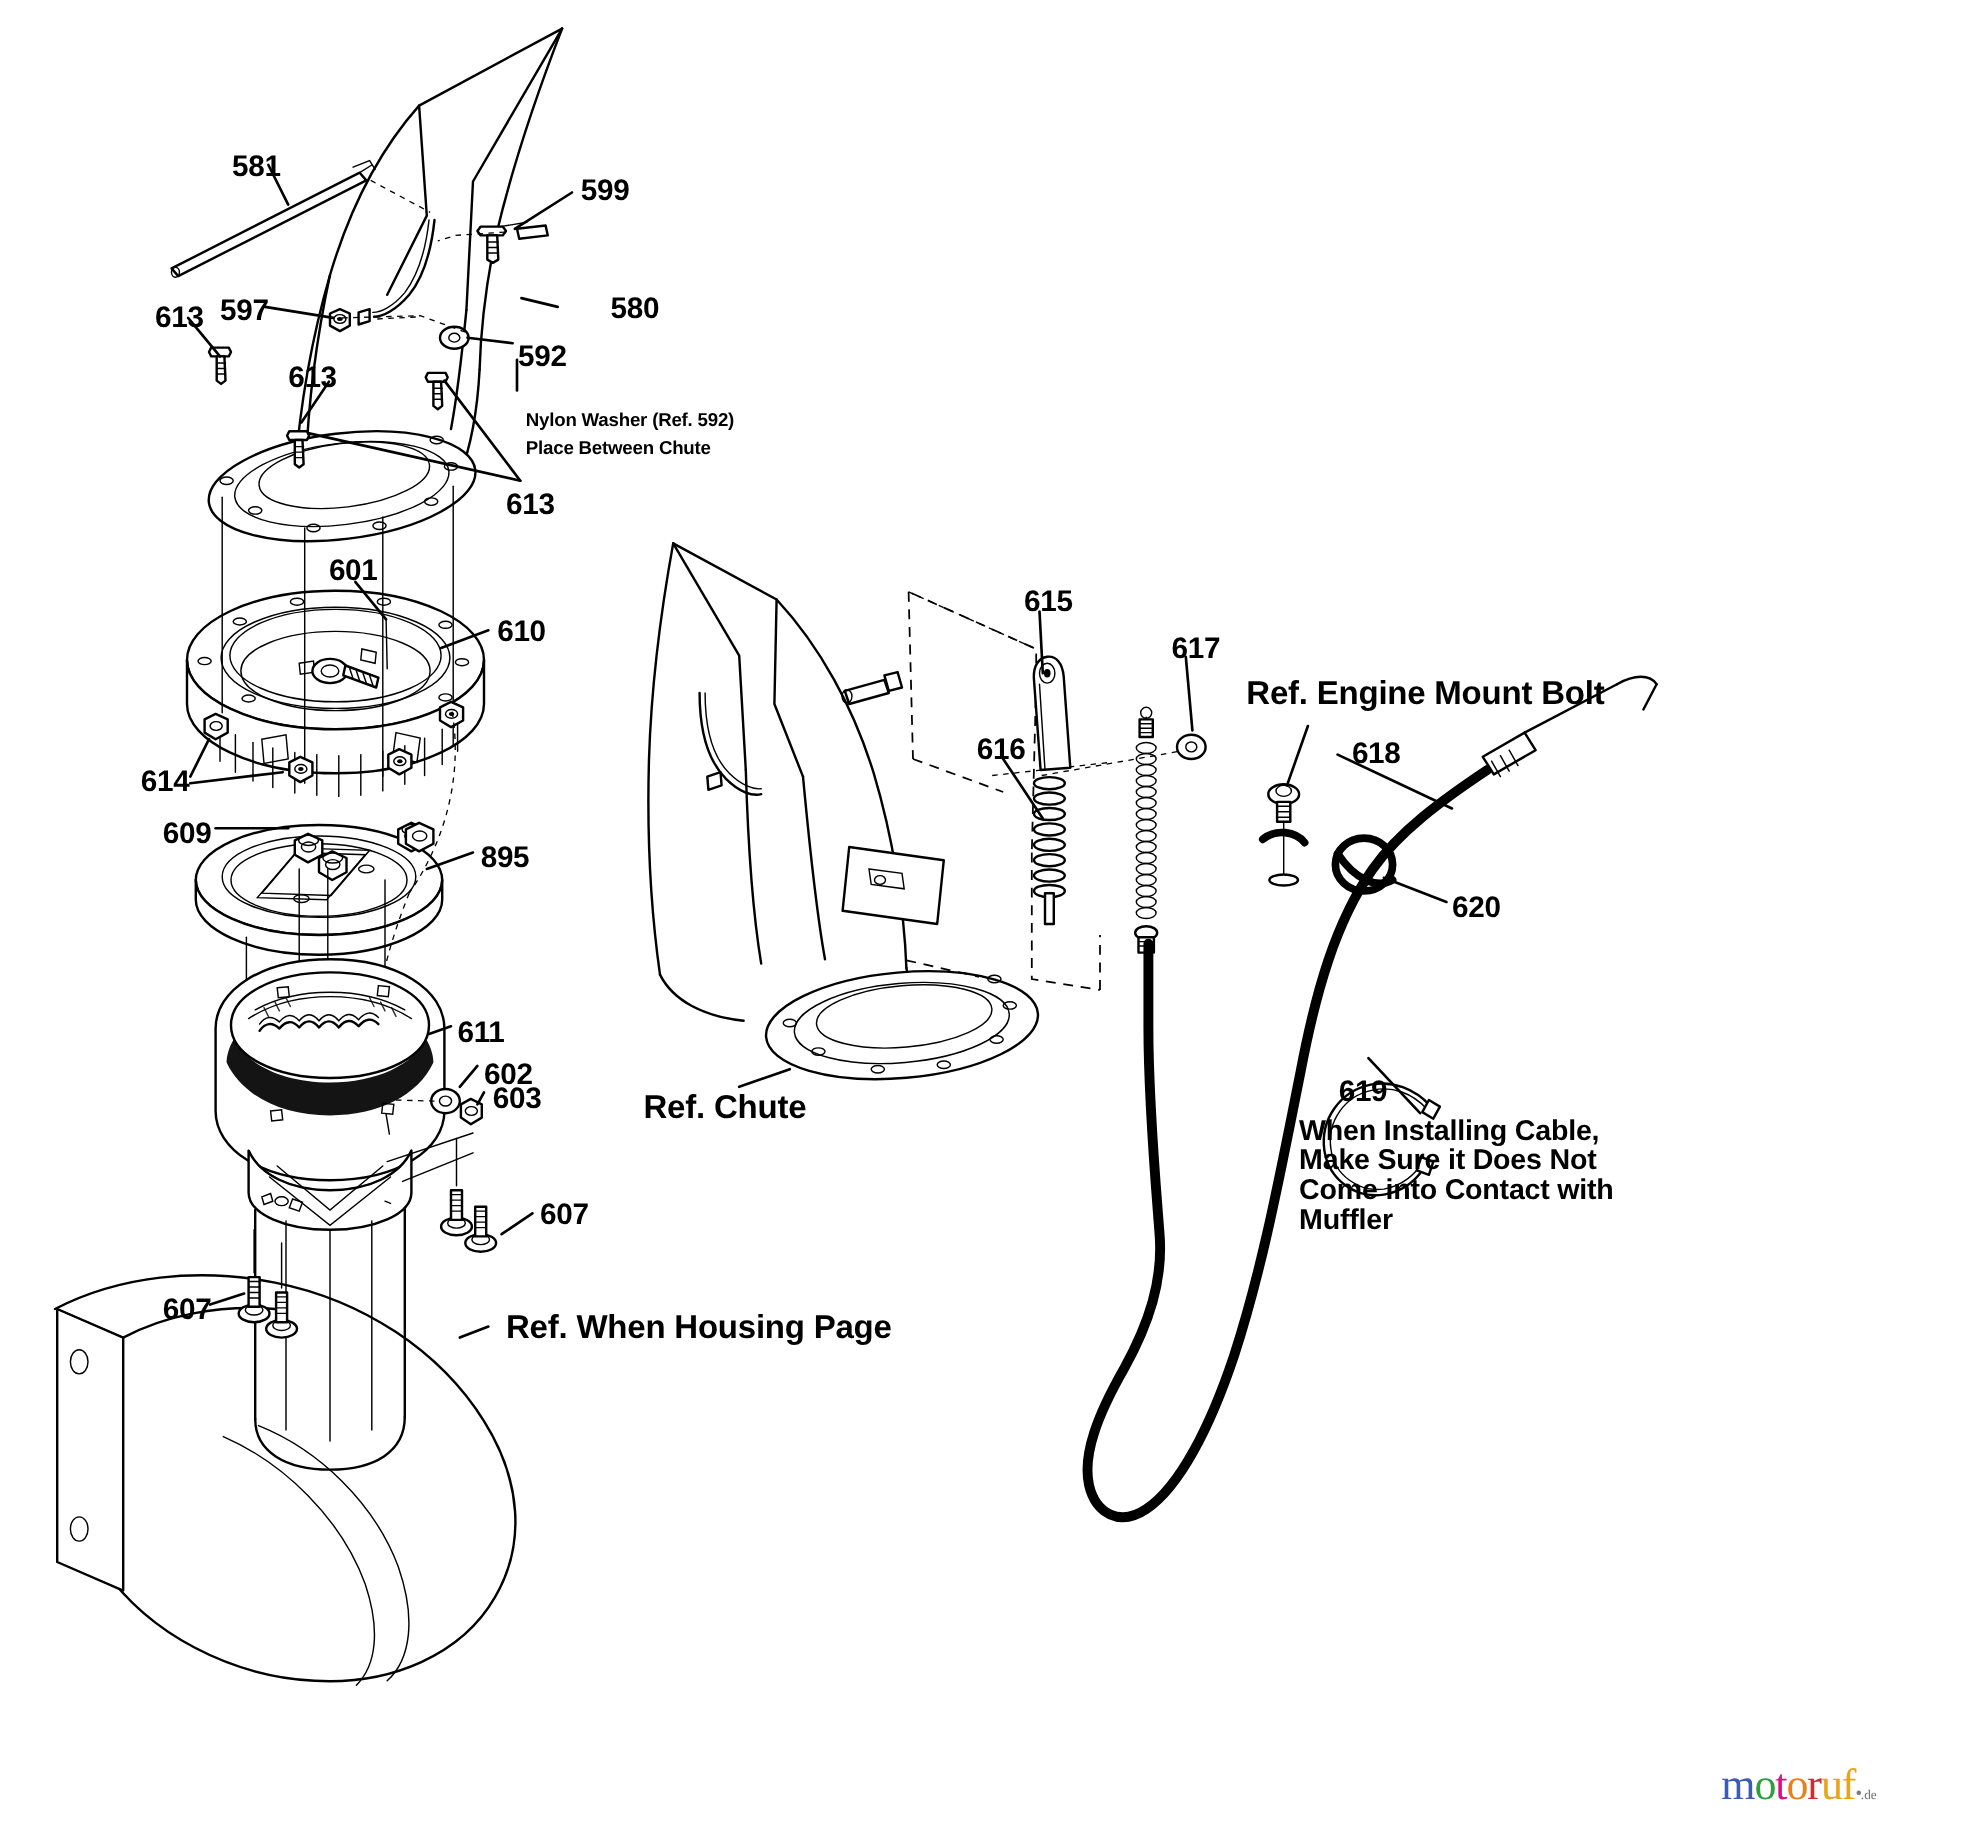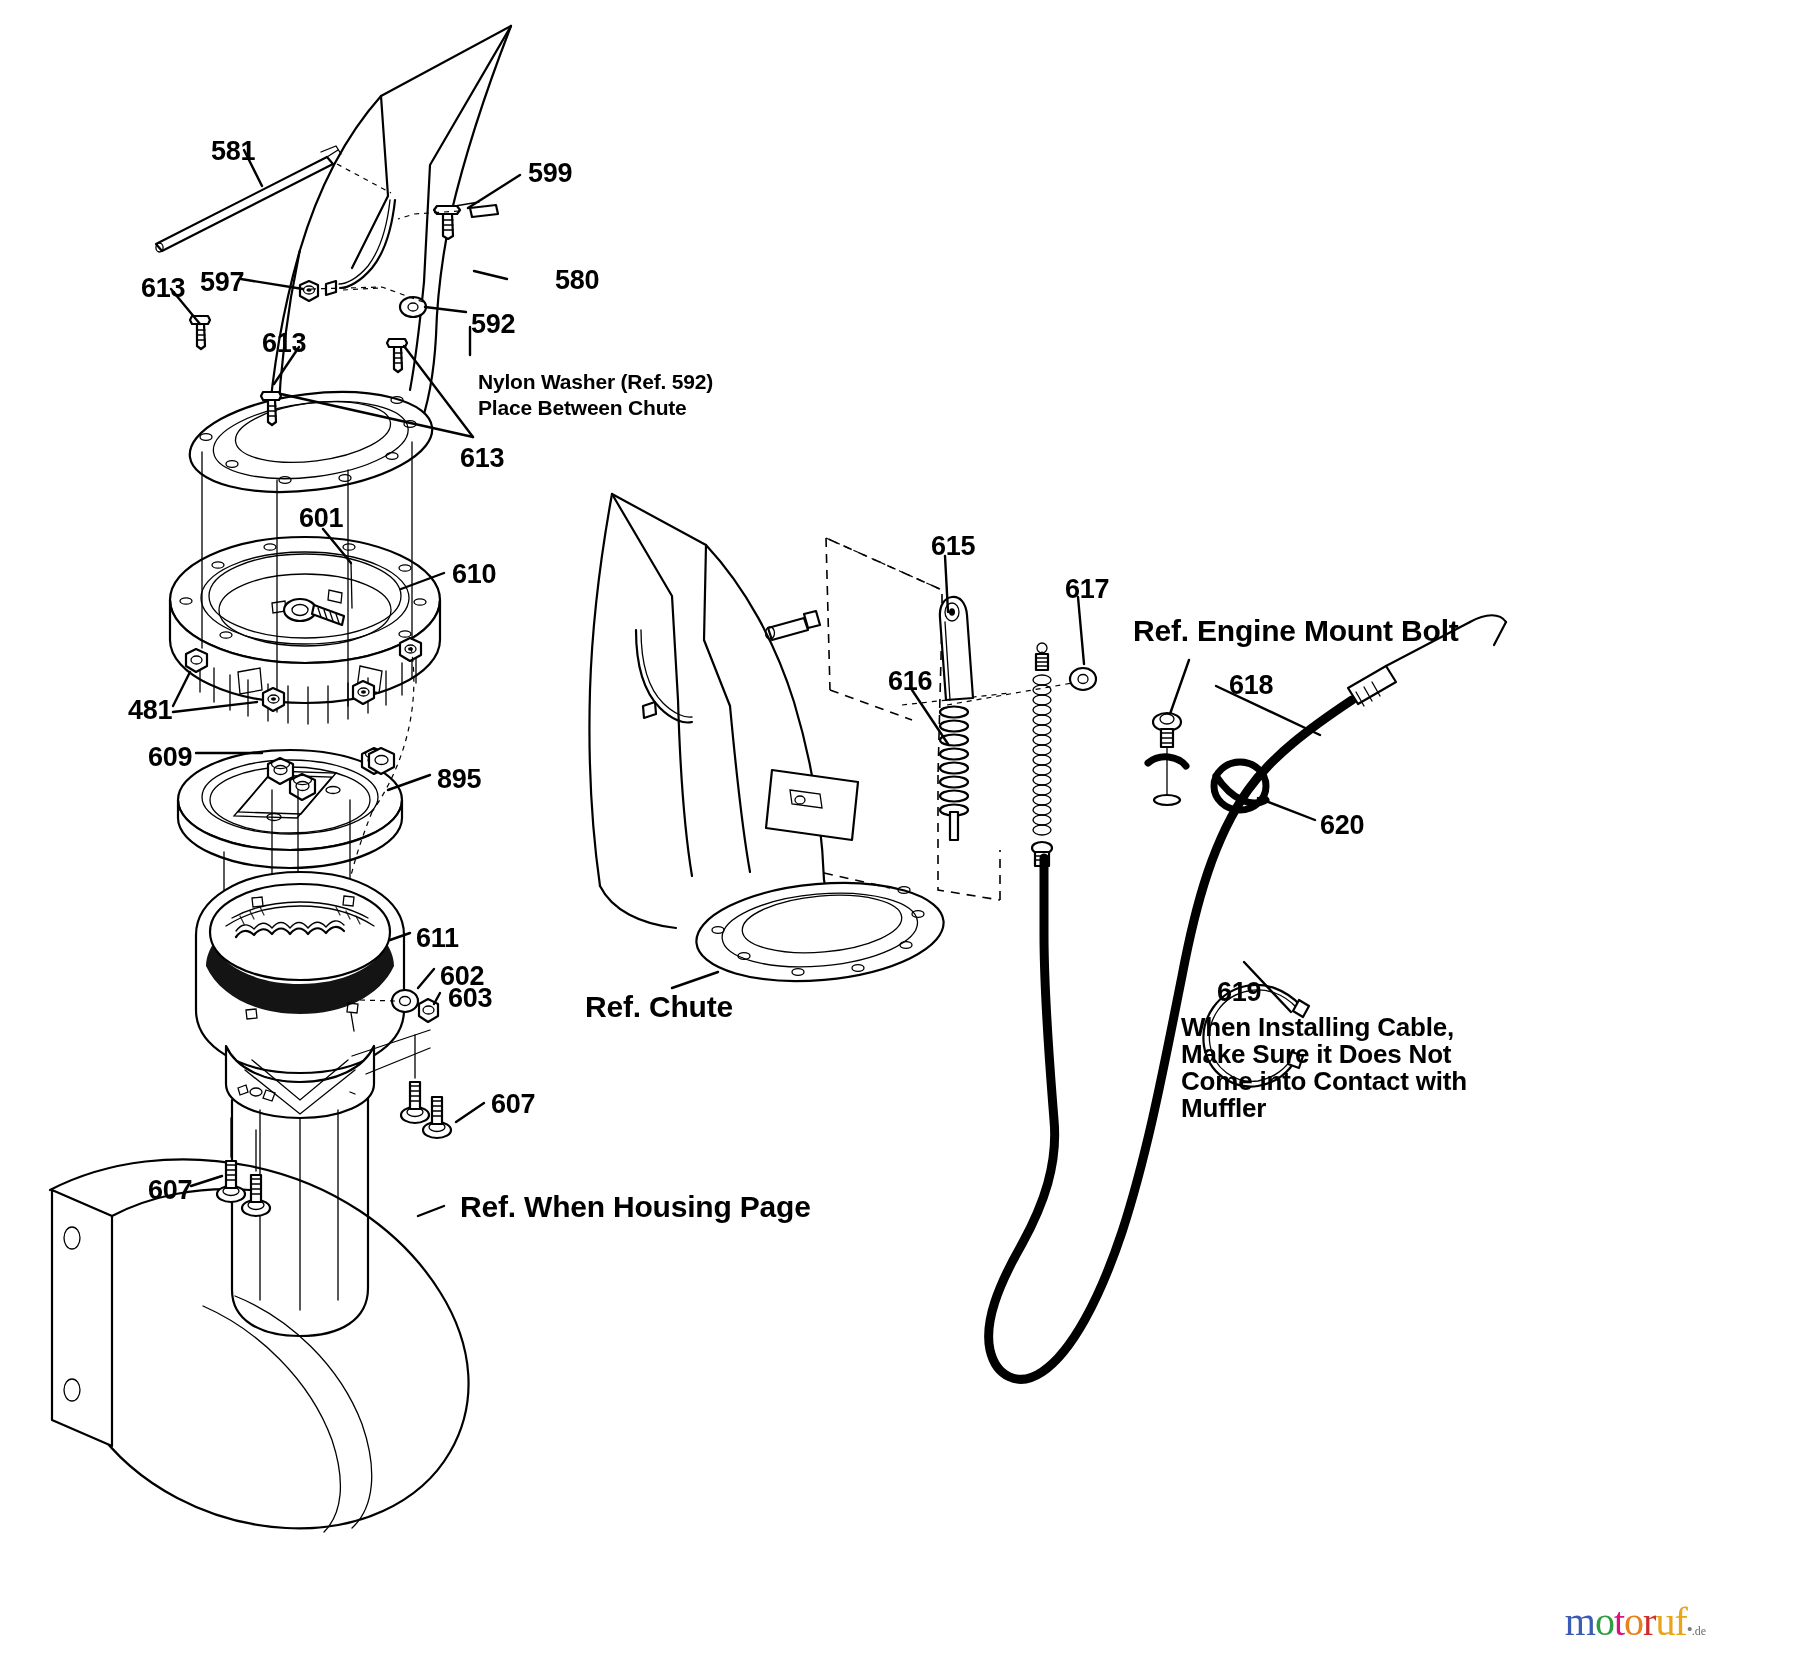--- a/index.html
+++ b/index.html
@@ -27,21 +27,21 @@
     line-height:1;
     letter-spacing:-0.3px;
   }
   .num{font-size:27px;}
   
   .note{
     position:absolute;
     font-family:"Liberation Sans", sans-serif;
     font-weight:bold;
     color:#000;
-    font-size:21px;
+    font-size:17px;
     line-height:26px;
     white-space:pre-line;
     letter-spacing:-0.2px;
   }
   .note.cond{
     font-size:26px;
     line-height:27px;
   }
   .ref{
     position:absolute;
@@ -544,21 +544,21 @@
   <span class="lbl num" style="left:211px;top:138px;">581</span>
   <span class="lbl num" style="left:528px;top:160px;">599</span>
   <span class="lbl num" style="left:141px;top:275px;">613</span>
   <span class="lbl num" style="left:200px;top:269px;">597</span>
   <span class="lbl num" style="left:515px;top:267px;margin-left:40px;">580</span>
   <span class="lbl num" style="left:262px;top:330px;">613</span>
   <span class="lbl num" style="left:471px;top:311px;">592</span>
   <span class="lbl num" style="left:460px;top:445px;">613</span>
   <span class="lbl num" style="left:299px;top:505px;">601</span>
   <span class="lbl num" style="left:452px;top:561px;">610</span>
-  <span class="lbl num" style="left:128px;top:697px;">481</span>
+  <span class="lbl num" style="left:128px;top:697px;">614</span>
   <span class="lbl num" style="left:148px;top:744px;">609</span>
   <span class="lbl num" style="left:437px;top:766px;">895</span>
   <span class="lbl num" style="left:416px;top:925px;">611</span>
   <span class="lbl num" style="left:440px;top:963px;">602</span>
   <span class="lbl num" style="left:448px;top:985px;">603</span>
   <span class="lbl num" style="left:491px;top:1091px;">607</span>
   <span class="lbl num" style="left:148px;top:1177px;">607</span>
   <span class="lbl num" style="left:931px;top:533px;">615</span>
   <span class="lbl num" style="left:888px;top:668px;">616</span>
   <span class="lbl num" style="left:1065px;top:576px;">617</span>

